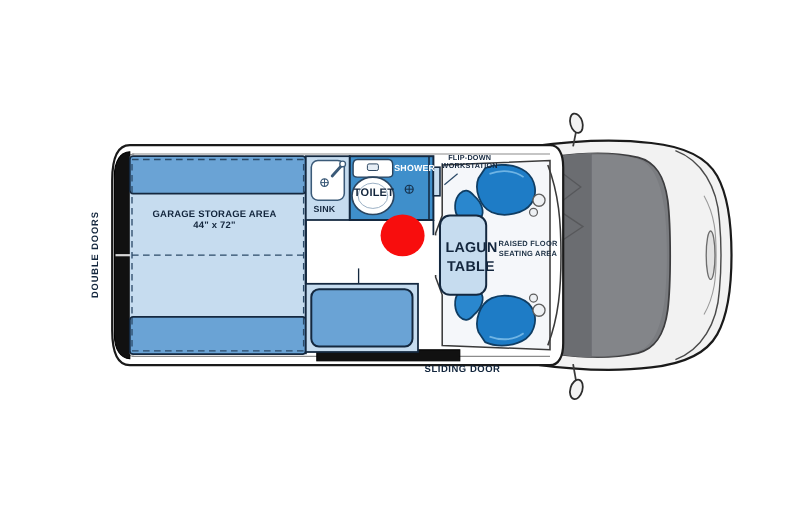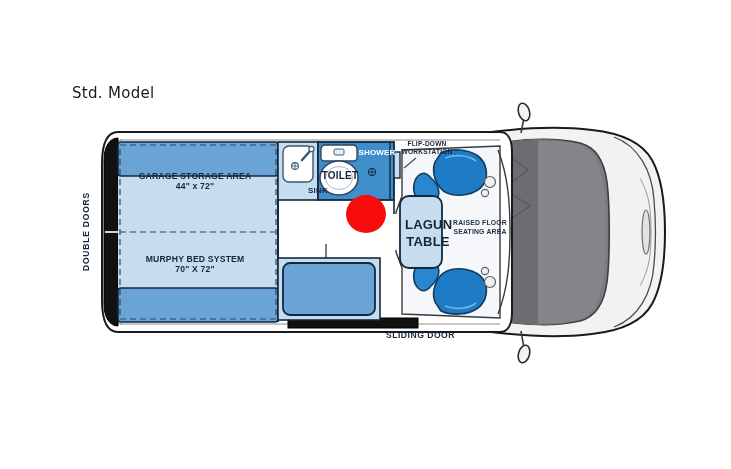--- a/index.html
+++ b/index.html
@@ -26,38 +26,37 @@
     letter-spacing:.2px;
     white-space:pre-line;
   }
 
   #l-double-doors{
     left:78px;top:176px;width:16px;height:110px;
     font-size:8.5px;letter-spacing:.8px;
     transform:rotate(180deg);
     display:flex;align-items:center;justify-content:center;
   }
-  #l-garage{left:120px;top:171px;width:150px;font-size:8.6px;}
+  #l-garage{left:120px;top:189px;width:150px;font-size:8.6px;}
   #l-murphy{left:120px;top:254px;width:150px;font-size:8.6px;}
-  #l-sink{left:275px;top:186px;width:40px;font-size:8px;margin-left:23px;}
+  #l-sink{left:275px;top:186px;width:40px;font-size:8px;}
   #l-toilet{left:321px;top:170px;width:38px;font-size:10px;}
   #l-shower{left:358px;top:148px;width:38px;font-size:8px;}
   #l-flipdown{left:395px;top:140px;width:64px;font-size:6.6px;line-height:1.25;}
   #l-stove{left:272px;top:215px;width:92px;font-size:8.2px;line-height:1.35;}
   #l-fridge{left:283px;top:272px;width:88px;font-size:7.6px;line-height:1.35;}
   #l-lagun{left:405px;top:217px;width:46px;font-size:13px;line-height:1.3;}
   #l-raised{left:449px;top:219px;width:62px;font-size:6.8px;line-height:1.3;color:#1d3145;}
   #l-sliding{left:275px;top:330px;width:180px;font-size:8.6px;letter-spacing:.5px;text-align:right;}
 </style>
 </head>
 <body>
 
 <div id="stage">
 
-  <div class="title">Std. Model</div>
 
   <svg class="plan" viewBox="0 0 731 469">
 
     <g>
 
       <path d="M484 133
                C 520 128, 560 126, 592 130
                C 620 133, 642 142, 652 160
                C 662 178, 665 205, 665 232
                C 665 259, 662 286, 652 304
@@ -235,22 +234,20 @@
       <ellipse cx="366" cy="214" rx="20" ry="19" fill="#f80d0d"></ellipse>
     </g>
 
   </svg>
 
   <div class="lbl" id="l-double-doors" style="writing-mode:vertical-rl;">DOUBLE DOORS</div>
 
   <div class="lbl" id="l-garage">GARAGE STORAGE AREA
 44" x 72"</div>
 
-  <div class="lbl" id="l-murphy">MURPHY BED SYSTEM
-70" X 72"</div>
 
   <div class="lbl" id="l-sink">SINK</div>
 
   <div class="lbl" id="l-toilet">TOILET</div>
 
   <div class="lbl" id="l-shower" style="color:#ffffff;">SHOWER</div>
 
   <div class="lbl" id="l-flipdown">FLIP-DOWN
 WORKSTATION</div>
 

